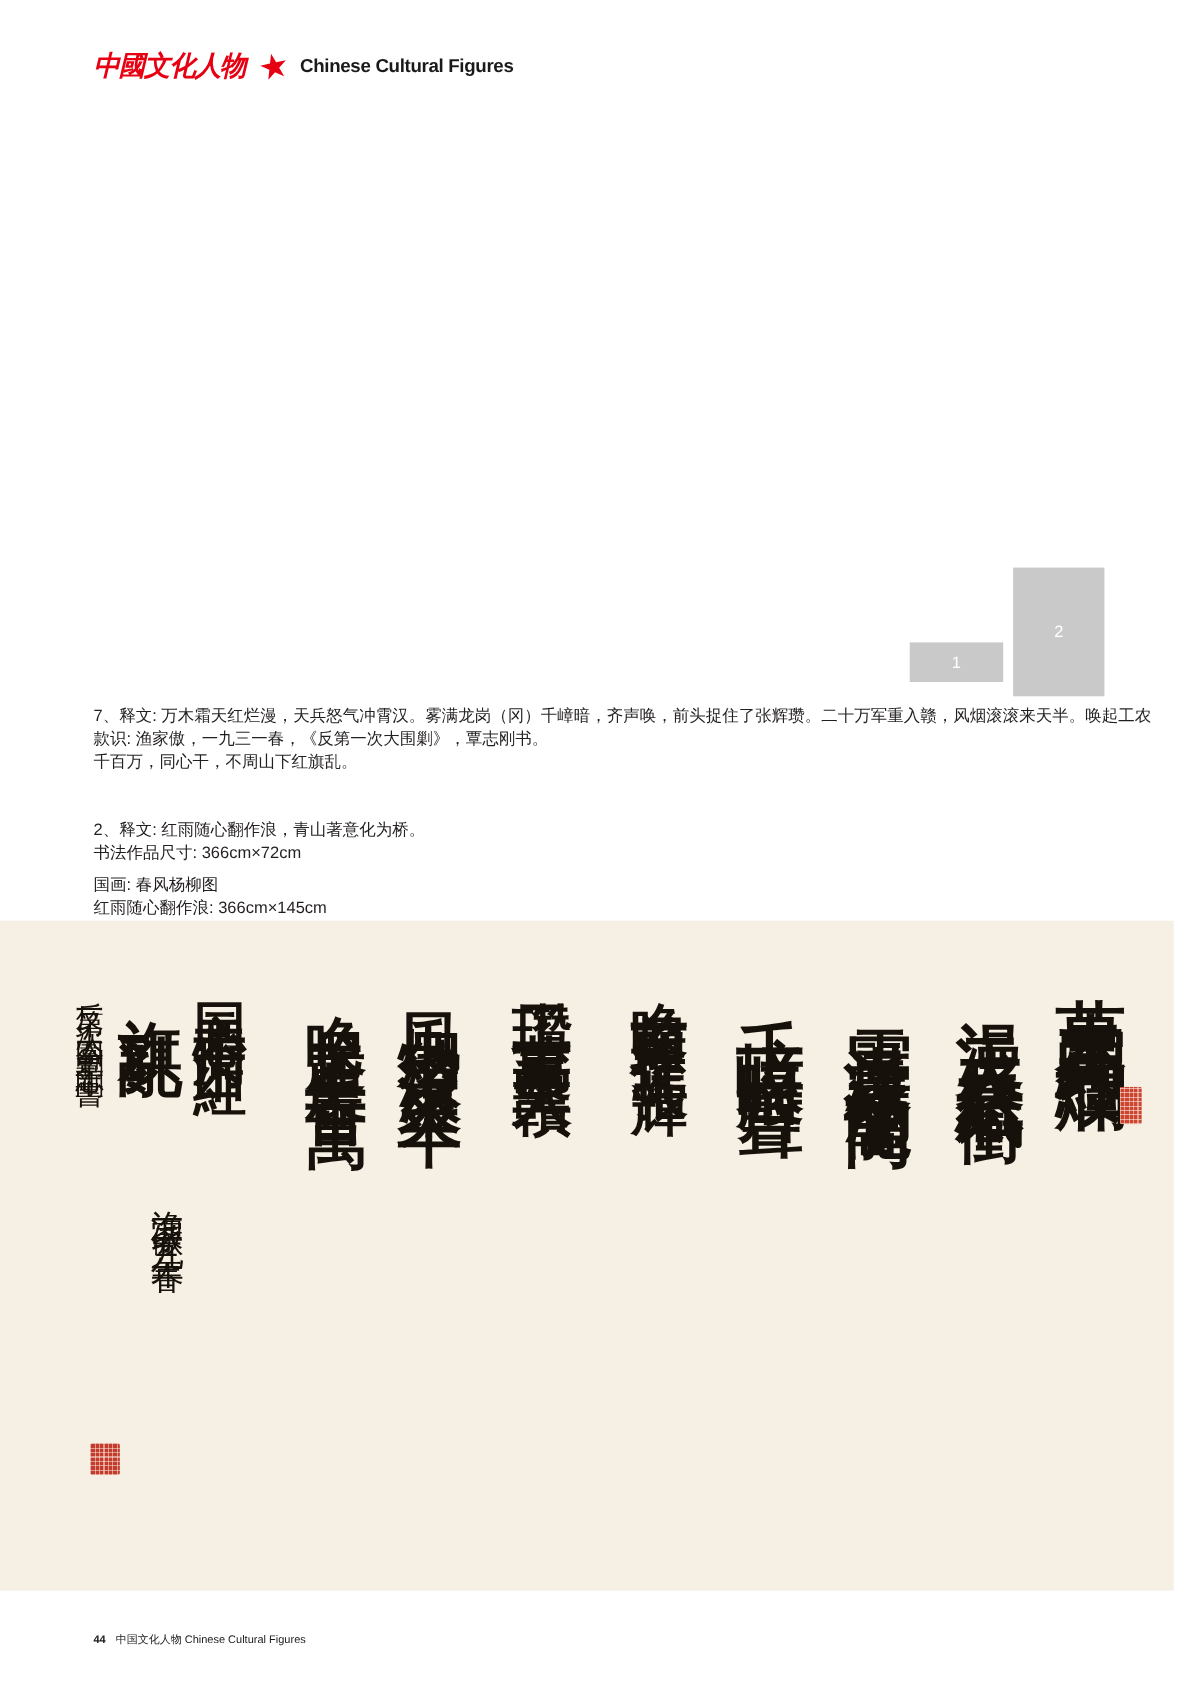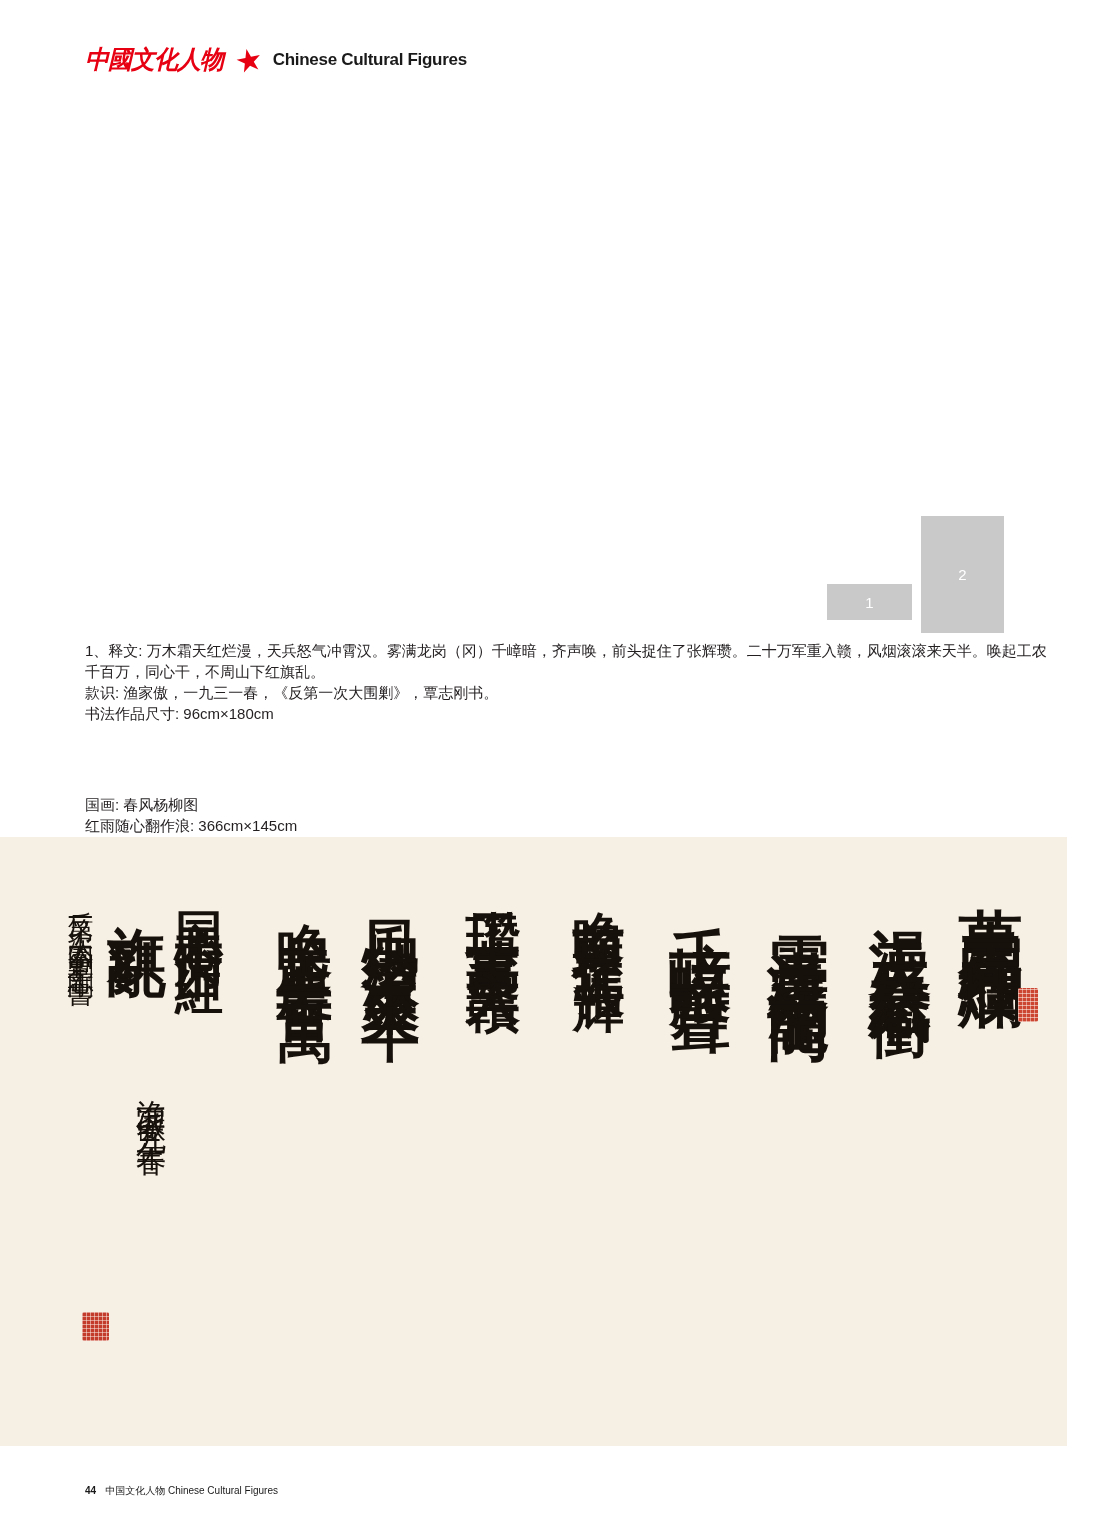--- a/index.html
+++ b/index.html
@@ -128,26 +128,29 @@
   </div>
 
   <div class="thumb thumb-1">
     <span>1</span>
   </div>
   <div class="thumb thumb-2">
     <span>2</span>
   </div>
 
   <div class="caption caption-1">
-    <div>1、释文: 万木霜天红烂漫，天兵怒气冲霄汉。雾满龙岗（冈）千嶂暗，齐声唤，前头捉住了张辉瓒。二十万军重入赣，风烟滚滚来天半。唤起工农</div>
+    <div>7、释文: 万木霜天红烂漫，天兵怒气冲霄汉。雾满龙岗（冈）千嶂暗，齐声唤，前头捉住了张辉瓒。二十万军重入赣，风烟滚滚来天半。唤起工农</div>
+    <div>款识: 渔家傲，一九三一春，《反第一次大围剿》，覃志刚书。</div>
     <div>千百万，同心干，不周山下红旗乱。</div>
-    <div>款识: 渔家傲，一九三一春，《反第一次大围剿》，覃志刚书。</div>
-    <div>书法作品尺寸: 96cm×180cm</div>
   </div>
 
+  <div class="caption caption-2">
+    <div>2、释文: 红雨随心翻作浪，青山著意化为桥。</div>
+    <div>书法作品尺寸: 366cm×72cm</div>
+  </div>
 
   <div class="caption caption-3">
     <div>国画: 春风杨柳图</div>
     <div>红雨随心翻作浪: 366cm×145cm</div>
   </div>
 
   <div class="artwork">
     <div class="cal-col c1">萬木霜天紅爛</div>
     <div class="cal-col c2">漫天兵怒氣衝</div>
     <div class="cal-col c3">霄漢霧滿龍岡</div>

